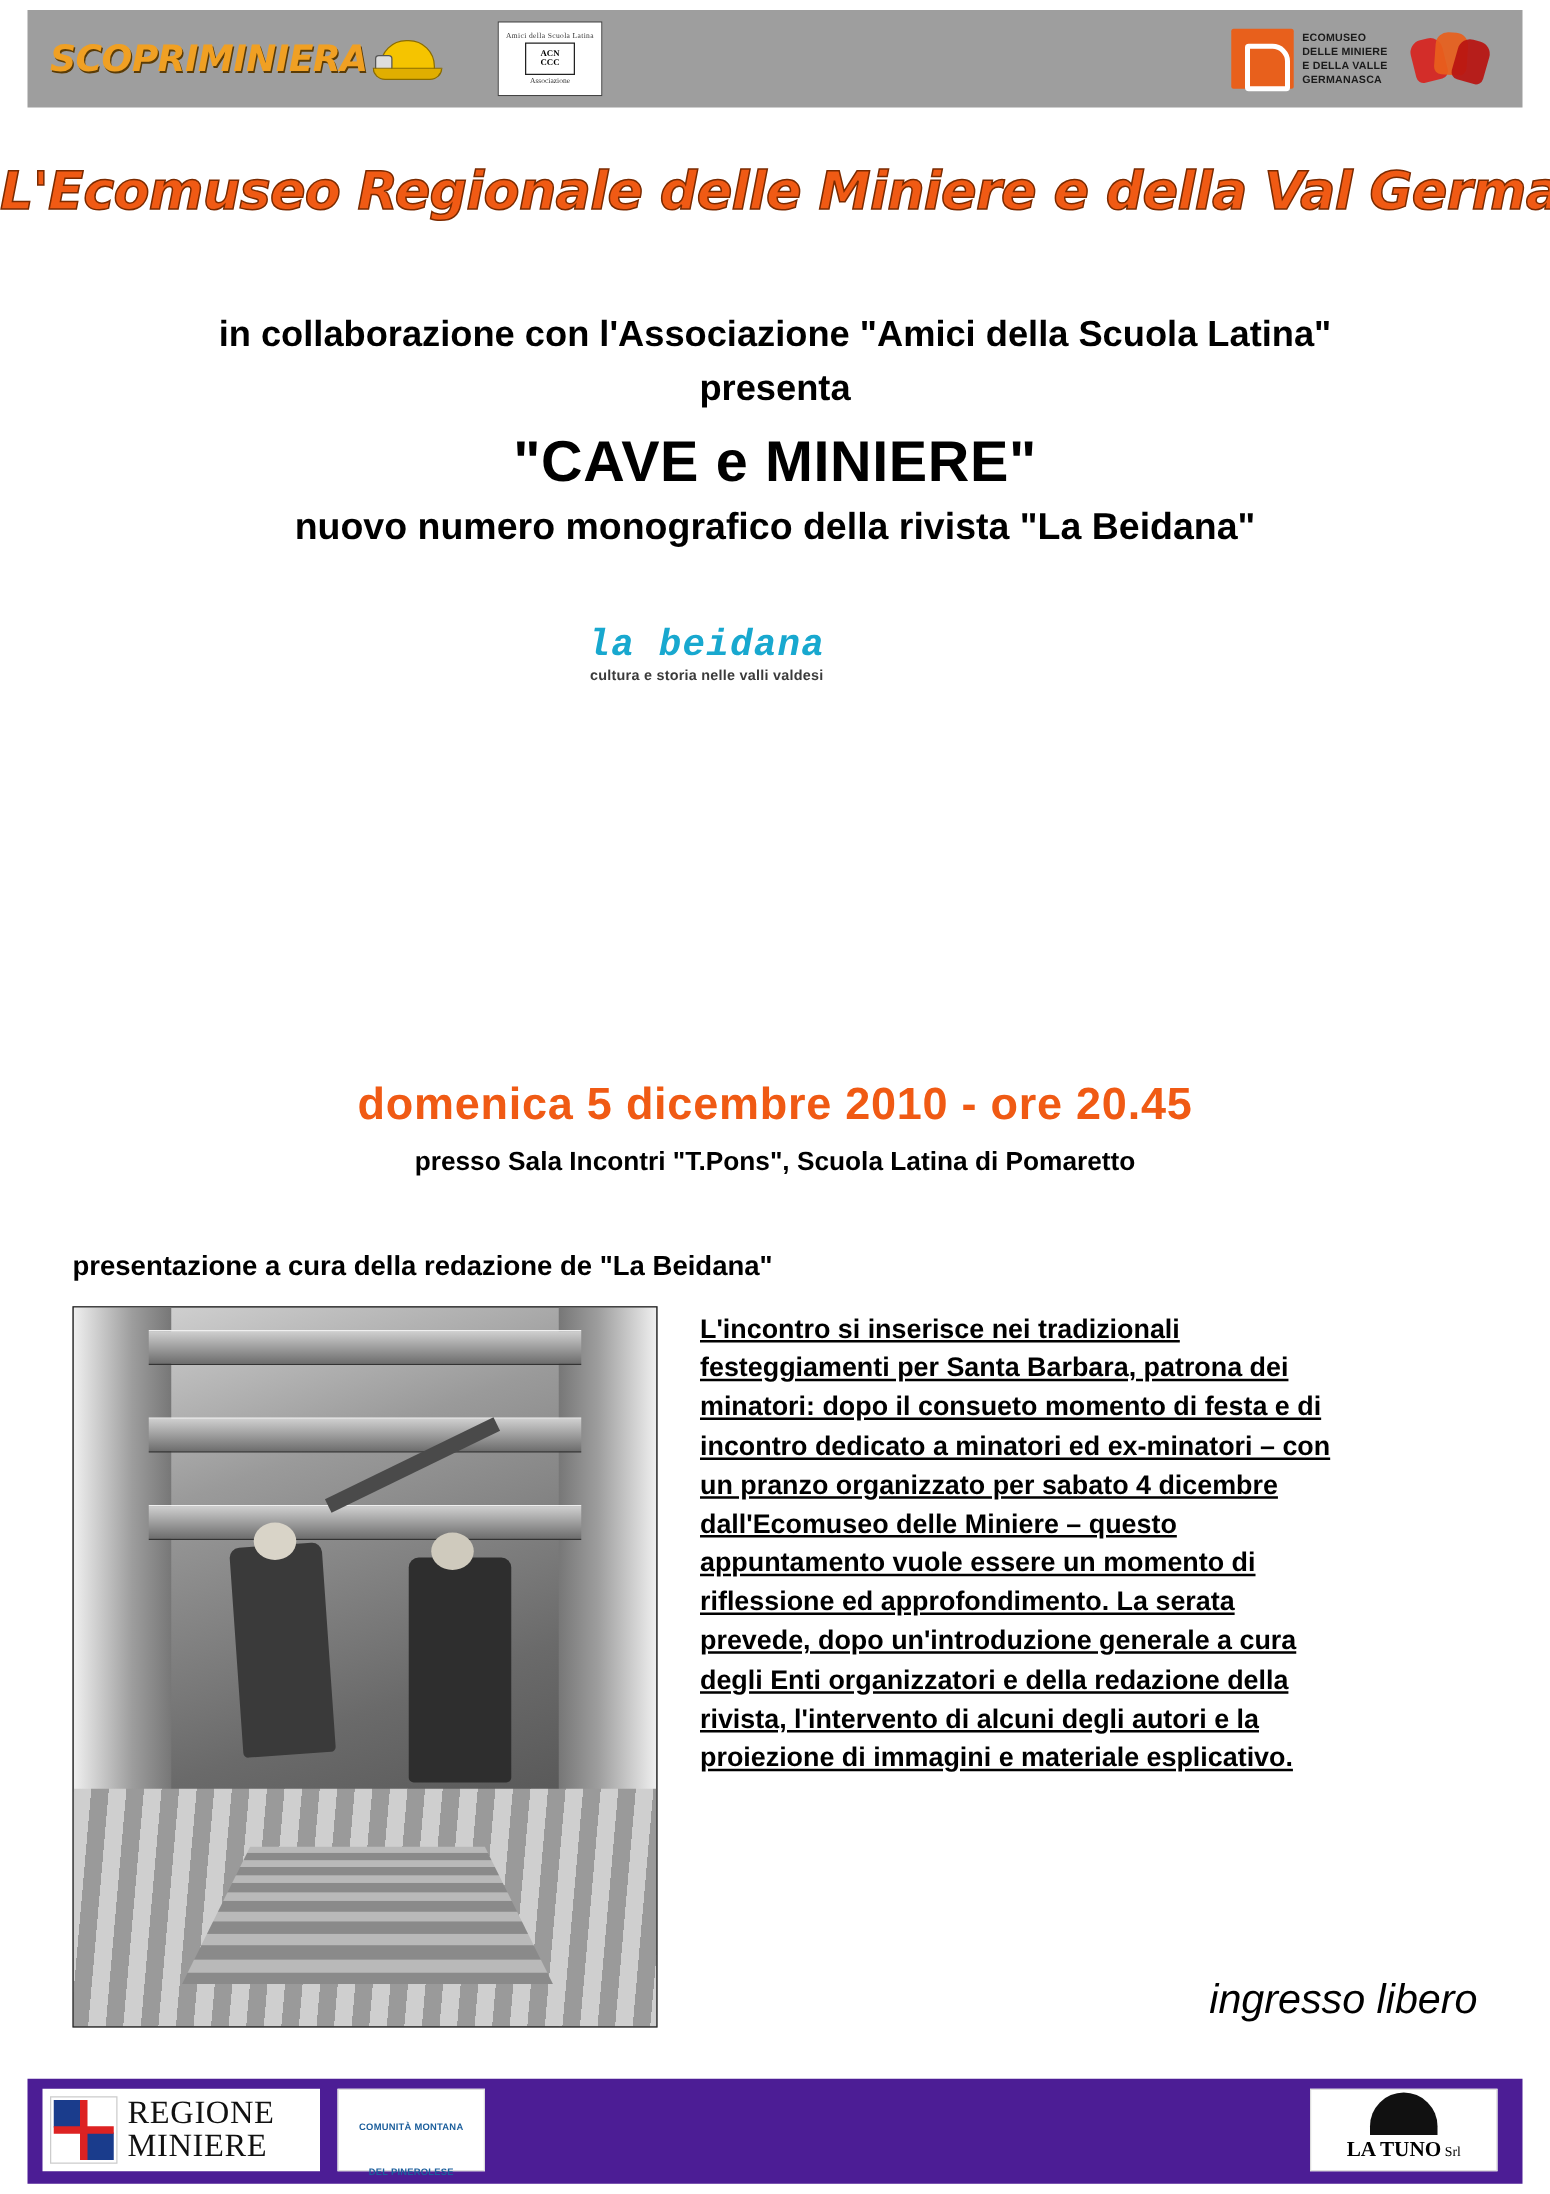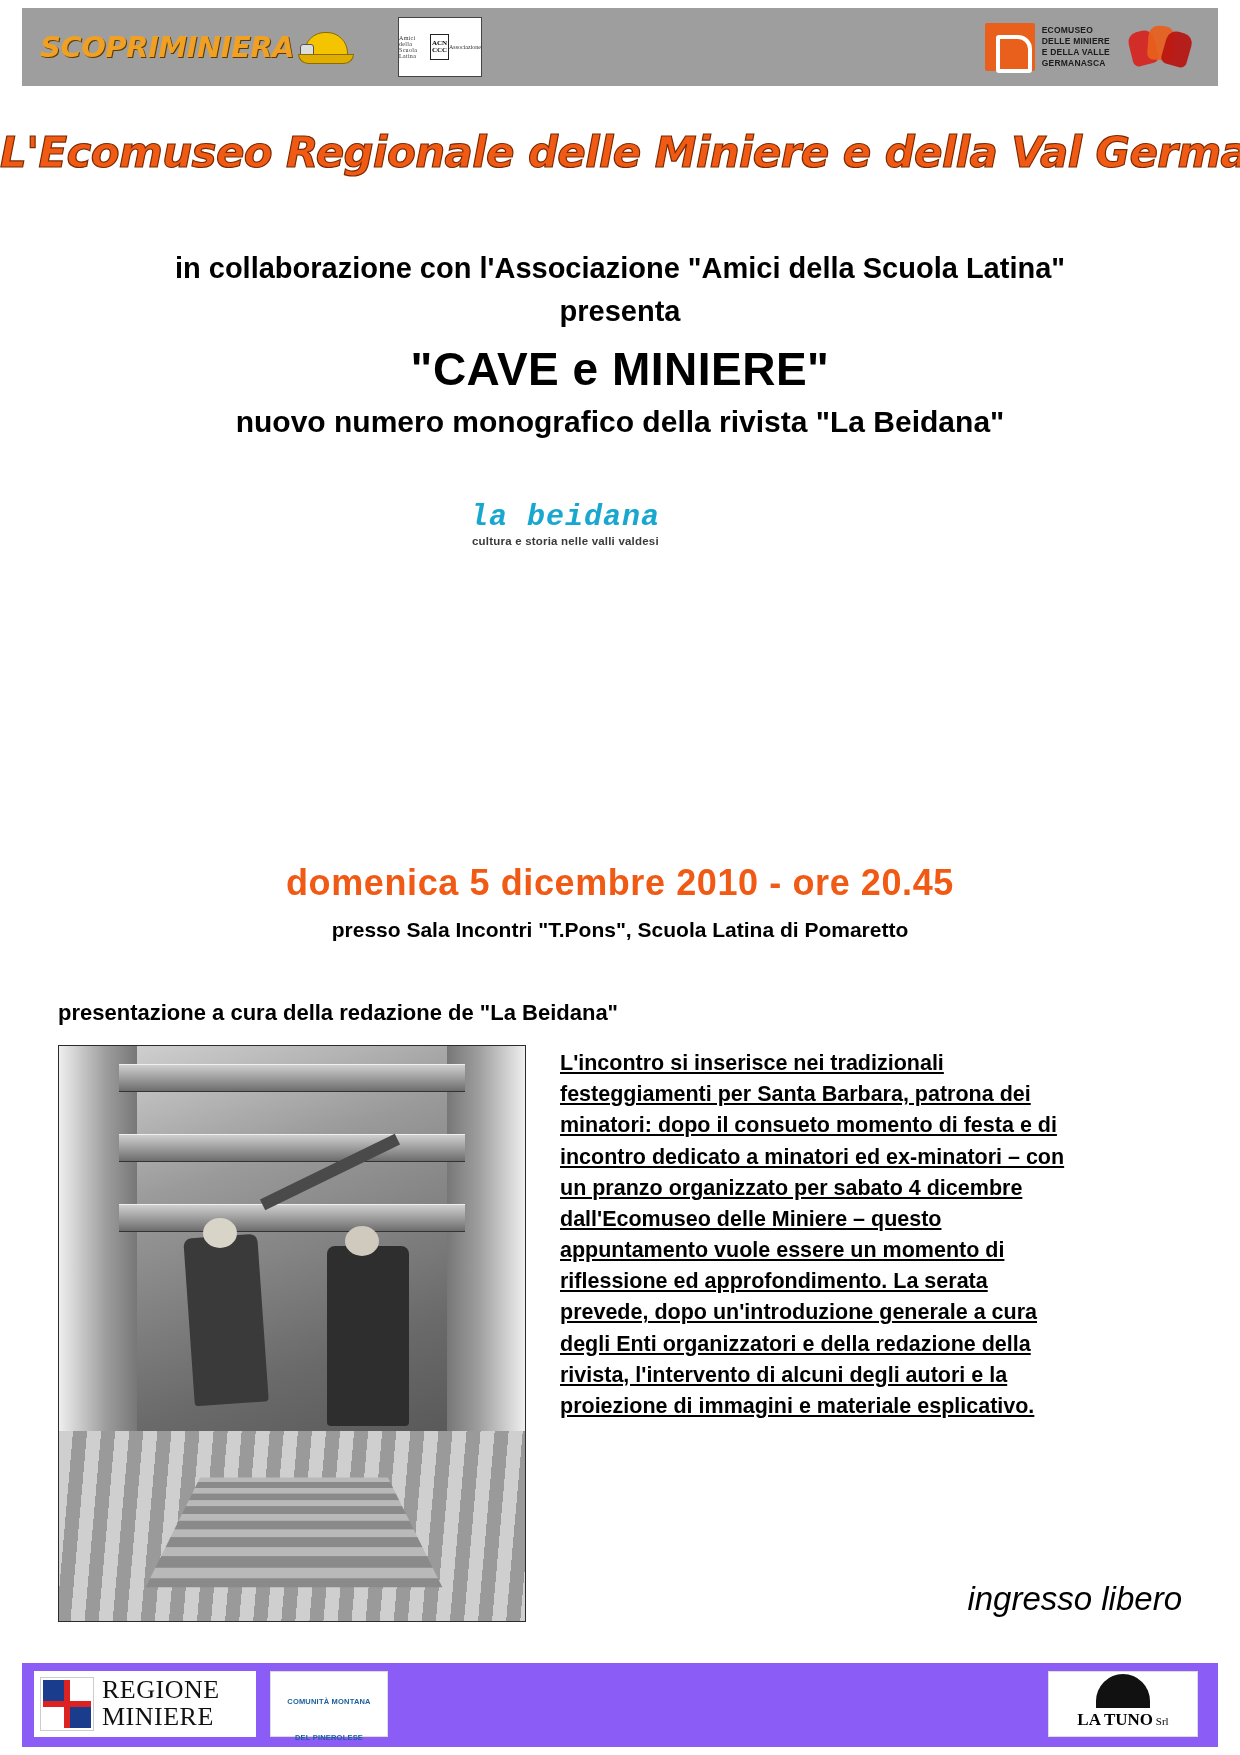--- a/index.html
+++ b/index.html
@@ -70,21 +70,21 @@
     border: 1px solid #555;
     border-radius: 3px;
   }
 
   .logo-amici {
     margin-left: 46px;
     width: 82px; height: 58px;
     background: #ffffff;
     border: 1px solid #444;
     display: flex;
-    flex-direction: row;
+    flex-direction: column;
     align-items: center;
     justify-content: center;
     position: relative;
   }
   .logo-amici .arcTop {
     font-size: 6px;
     letter-spacing: 0.3px;
     color: #333;
     font-family: "Liberation Serif", serif;
   }
@@ -432,21 +432,21 @@
     font-size: 33px;
     font-style: italic;
     font-family: "Liberation Sans", sans-serif;
   }
 
   
   .footer {
     position: absolute;
     left: 22px; top: 1663px;
     width: 1196px; height: 84px;
-    background: #8b5cf6;
+    background: #4c1d95;
   }
   .logo-regione {
     position:absolute; left: 12px; top: 8px;
     width: 222px; height: 66px;
     background:#fff;
     display:flex; align-items:center; gap:8px;
     padding-left:6px;
     box-sizing:border-box;
   }
   .regione-shield {

